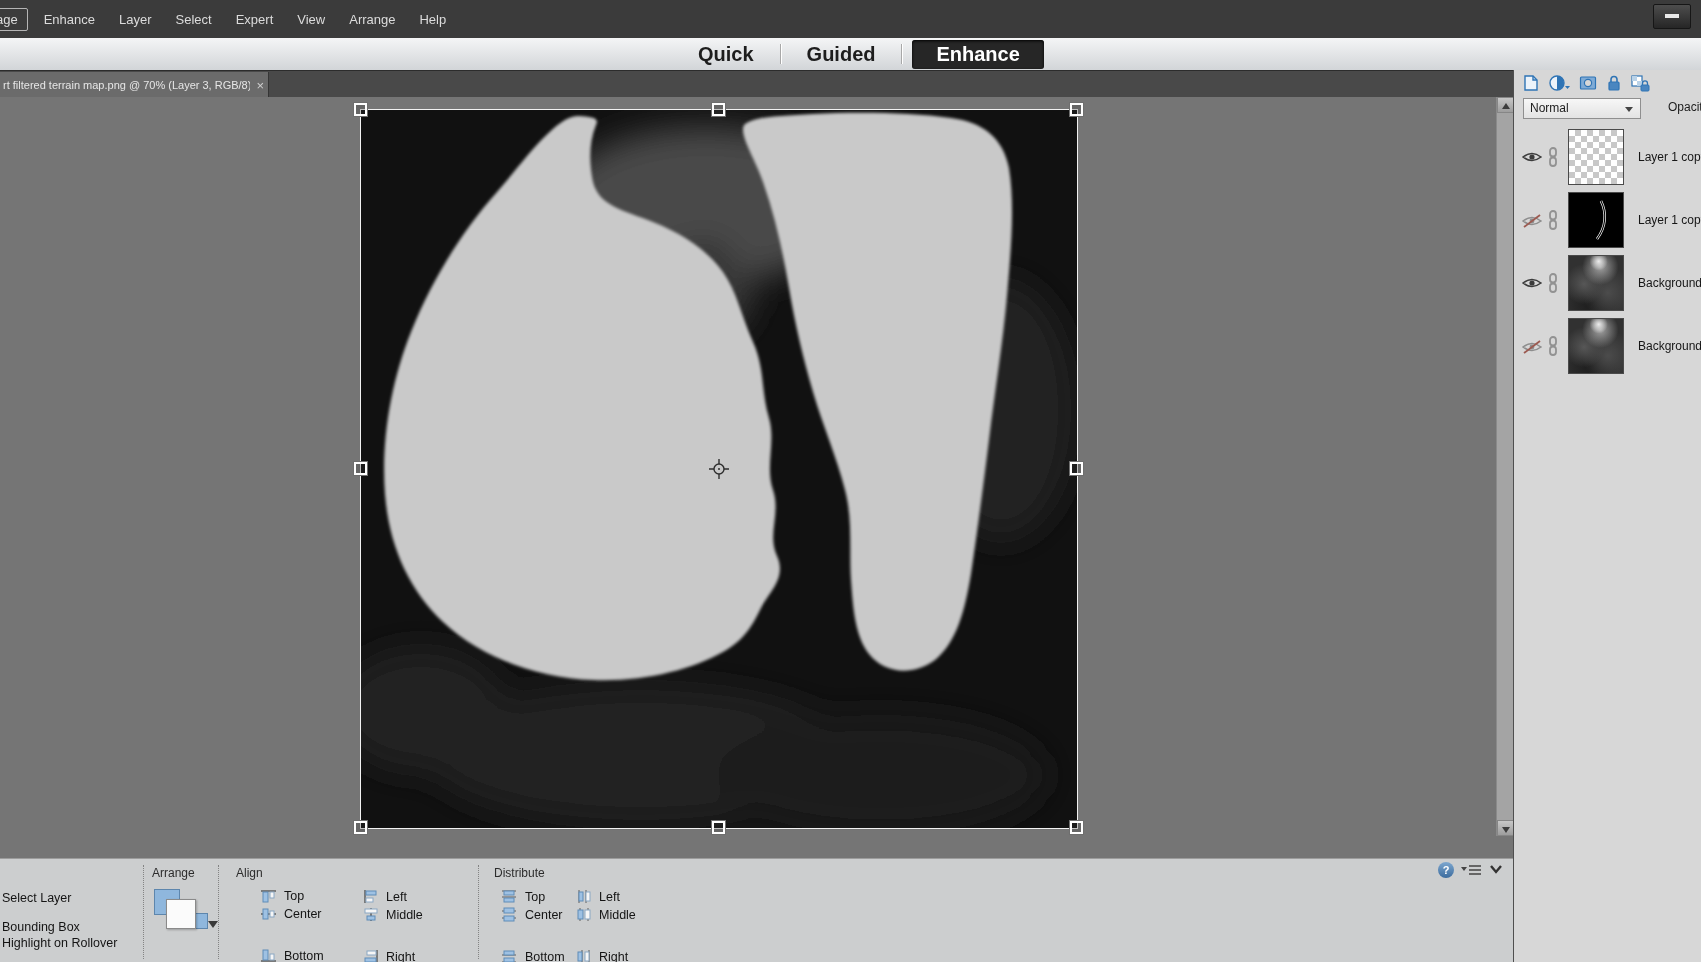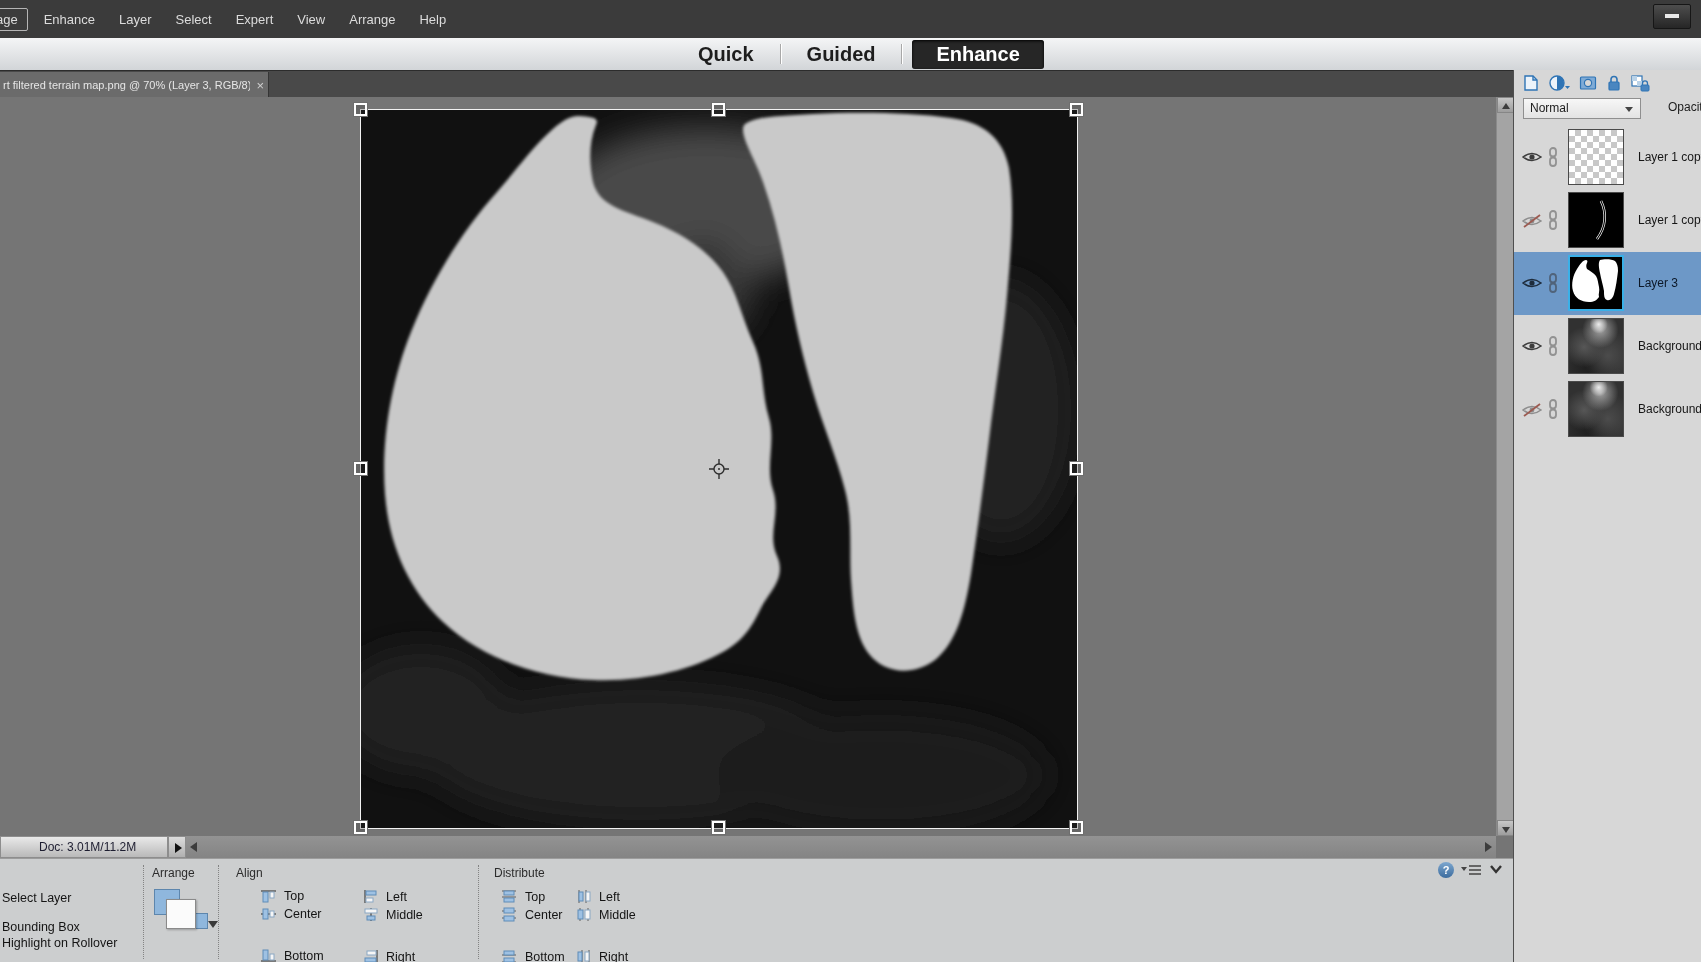--- a/index.html
+++ b/index.html
@@ -195,32 +195,20 @@
 
   <div class="vscroll">
     <div class="sbtn up">
         <div class="tri"></div>
       </div>
     <div class="sbtn down">
         <div class="tri"></div>
       </div>
   </div>
 
-  <div class="statusrow">
-    <div class="status-left">
-      <span>Doc: 3.01M/11.2M</span>
-    </div>
-    <div class="status-pop">
-        <div class="tri"></div>
-      </div>
-    <div class="hscroll">
-      <div class="harr left"></div>
-      <div class="harr right"></div>
-    </div>
-  </div>
 
   <div class="tooloptions">
     <span class="toggle tg0">Select Layer</span>
     <span class="toggle tg1">Bounding Box</span>
     <span class="toggle tg2">Highlight on Rollover</span>
 
     <div class="dotsep" style="left:143px"></div>
     <span class="sec-head" style="left:152px">Arrange</span>
     <div class="arr-icon">
       <div class="sq b1"></div>
@@ -409,38 +397,20 @@
           <svg width="54" height="54" viewBox="0 0 54 54">
             <path d="M32,8 C38,20 37,34 28,46" fill="none" stroke="#fff" stroke-width="2.6"></path>
             <path d="M32,8 C38,20 37,34 28,46" fill="none" stroke="#000" stroke-width="1.2"></path>
           </svg>
         </div>
         <span class="lname">Layer 1 copy</span>
       </div>
 
 
 
-      <div class="layer-row selected">
-        <svg class="eye" width="20" height="14">
-          <path d="M1,7 Q10,0 19,7 Q10,14 1,7 Z" fill="none" stroke="#1e2c3c" stroke-width="1.5"></path>
-            <circle cx="10" cy="7" r="2.6" fill="#1e2c3c"></circle>
-        </svg>
-        <svg class="link" width="12" height="20">
-          <rect x="3" y="1" width="6" height="8.5" rx="3" fill="none" stroke="#3e5возможность570" stroke-width="1.8" style="stroke:#50637a"></rect>
-          <rect x="3" y="10.5" width="6" height="8.5" rx="3" fill="none" stroke="#50637a" stroke-width="1.8"></rect>
-        </svg>
-        <div class="thumb">
-          <svg width="52" height="52" viewBox="0 0 52 52">
-            <rect width="52" height="52" fill="#000"></rect>
-            <path fill="#fff" d="M16,3 C17,3 18,4 17,6 C16,8 16,10 17,12 C20,14 24,16 26,19 C28,22 28,26 29,30 C30,34 28,37 29,40 C27,43 24,45 19,45 C11,45 5,41 3,34 C1,27 3,18 7,12 C10,7 13,3 16,3 Z"></path>
-            <path fill="#fff" d="M30,3 C34,2 42,2 45,4 C47,6 48,9 48,14 C47,22 46,30 44,37 C43,41 40,44 37,43 C34,42 34,38 34,34 C33,28 31,22 30,16 C29,11 28,6 30,3 Z"></path>
-          </svg>
-        </div>
-        <span class="lname">Layer 3</span>
-      </div>
 
       <div class="layer-row">
         <svg class="eye" width="20" height="14">
           <path d="M1,7 Q10,0 19,7 Q10,14 1,7 Z" fill="none" stroke="#3c3c3c" stroke-width="1.5"></path>
             <circle cx="10" cy="7" r="2.6" fill="#3c3c3c"></circle>
         </svg>
         <svg class="link" width="12" height="20">
           <rect x="3" y="1" width="6" height="8.5" rx="3" fill="none" stroke="#929292" stroke-width="1.8"></rect>
           <rect x="3" y="10.5" width="6" height="8.5" rx="3" fill="none" stroke="#929292" stroke-width="1.8"></rect>
         </svg>

